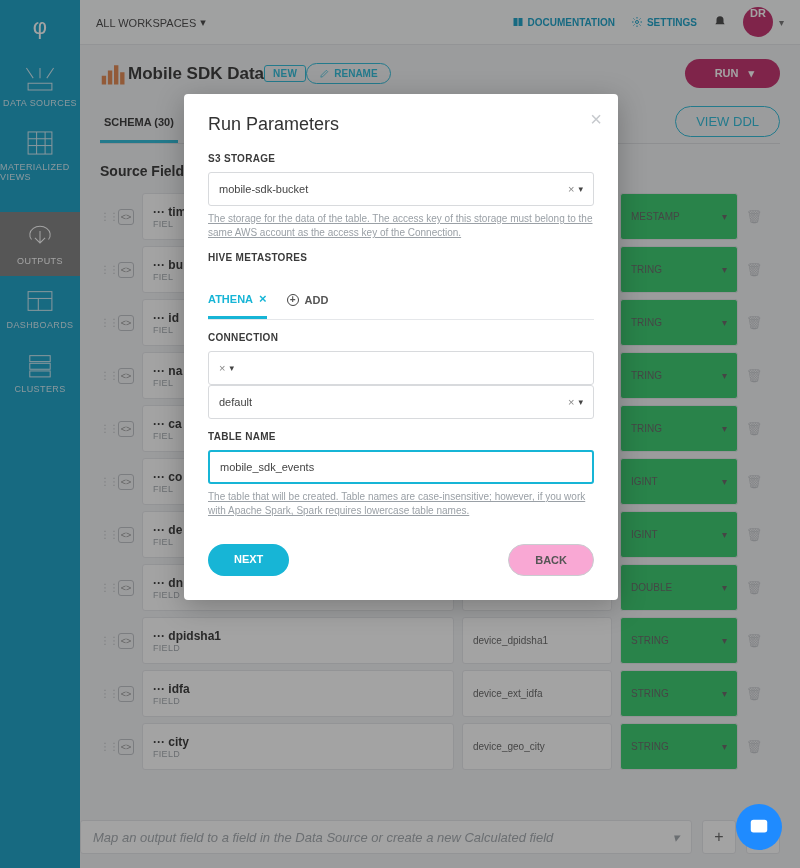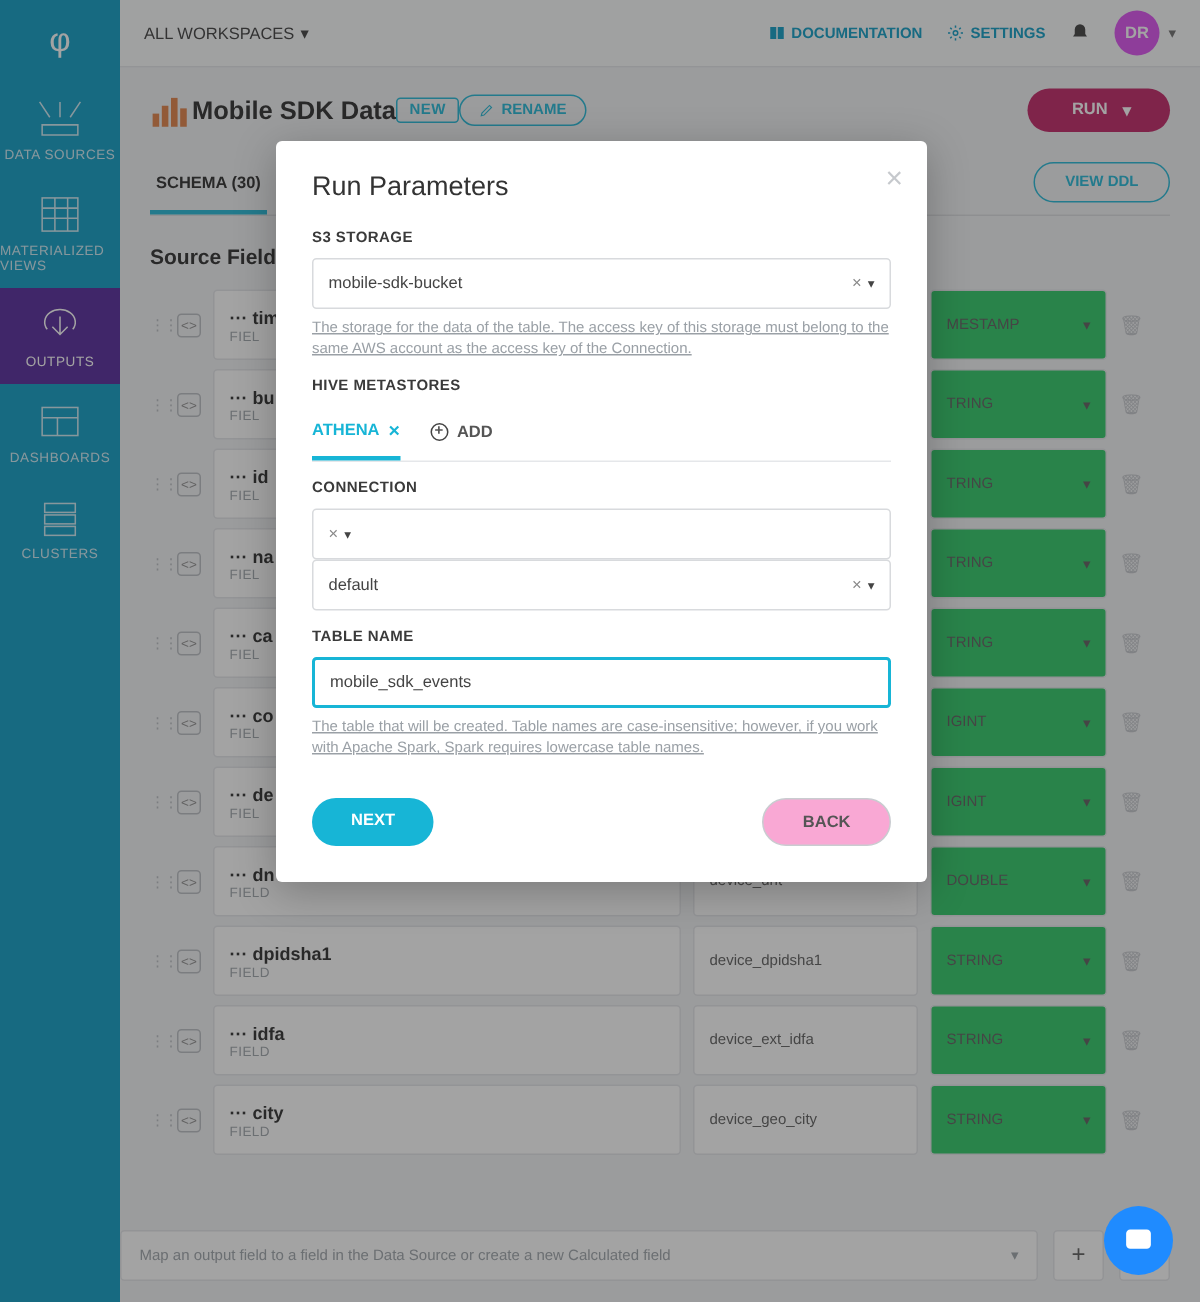--- a/index.html
+++ b/index.html
@@ -5,80 +5,80 @@
   * { box-sizing: border-box; margin: 0; padding: 0; font-family: -apple-system, BlinkMacSystemFont, "Segoe UI", Arial, sans-serif; }
   body { width: 800px; height: 868px; overflow: hidden; background: #f1f2f4; position: relative; font-size: 12px; color: #333; }
 
   
   .overlay { position: absolute; inset: 0; background: rgba(50,50,50,0.45); z-index: 50; }
 
   
   .rail { position: absolute; left:0; top:0; bottom:0; width:80px; background:#0097c2; display:flex; flex-direction:column; align-items:center; padding-top:6px; z-index:5; }
   .rail .logo { color:#fff; font-size:22px; margin:8px 0 14px 0; font-weight:400; }
   .rail .item { width:80px; padding:10px 0; display:flex; flex-direction:column; align-items:center; color:#cdeaf3; font-size:9px; letter-spacing:.4px; cursor:pointer; }
-  .rail .item.active { background:#4c1d95; color:#fff; }
+  .rail .item.active { background:#737373; color:#fff;margin-top:20px; }
   .rail .item svg { width:34px; height:30px; stroke:#cdeaf3; fill:none; stroke-width:1.2; }
   .rail .item.active svg { stroke:#fff; }
   .rail .lab { margin-top:4px; }
 
   
   .topbar { position:absolute; left:80px; right:0; top:0; height:45px; background:#fafbfc; border-bottom:1px solid #e2e4e8; display:flex; align-items:center; padding:0 16px; z-index:4; }
   .ws-sel { font-size:11px; font-weight:400; color:#333; display:flex; align-items:flex-end; gap:4px; cursor:pointer; }
   .topbar .spacer { flex:1; }
   .top-link { font-size:10px; font-weight:700; color:#0097c2; display:flex; align-items:center; gap:4px; margin-right:16px; cursor:pointer; }
   .top-link svg { width:12px; height:12px; fill:#0097c2; }
   .bell { width:14px; height:14px; color:#333; margin-right:16px; cursor:pointer; }
-  .avatar { width:30px; height:30px; border-radius:50%; background:#d946ef; color:#fff; font-size:11px; font-weight:700; display:flex; align-items:center; justify-content:center; margin-right:6px; }
+  .avatar { width:30px; height:30px; border-radius:50%; background:#be185d; color:#fff; font-size:11px; font-weight:700; display:flex; align-items:flex-start; justify-content:center; margin-right:6px; }
   .caret-dn { font-size:10px; color:#666; }
 
   
   .main { position:absolute; left:80px; right:0; top:45px; bottom:0; padding:14px 20px 0 20px; overflow:hidden; }
   .page-head { display:flex; align-items:center; }
   .pg-icon { width:28px; height:28px; }
   .pg-title { font-size:17px; font-weight:700; color:#222; }
   .badge-new { border:1px solid #17b5d6; color:#17b5d6; border-radius:3px; padding:2px 8px; font-size:10px; font-weight:700; letter-spacing:.3px; }
   .btn-rename { border:1px solid #17b5d6; color:#17b5d6; border-radius:14px; padding:4px 12px; font-size:10px; font-weight:700; display:flex; align-items:center; gap:4px; cursor:pointer; }
   .btn-rename svg{ width:11px; height:11px; stroke:#17b5d6; fill:none; stroke-width:1.6; }
   .page-head .spacer{flex:1;}
   .btn-run { background:#be185d; color:#fff; border-radius:18px; padding:8px 26px 8px 30px; font-size:11px; font-weight:700; cursor:pointer; display:flex; align-items:flex-start; gap:10px; }
   .tabs-row { display:flex; align-items:center; margin-top:18px; border-bottom:1px solid #d9dbde; }
   .tab { padding:10px 4px 12px 4px; font-size:11px; font-weight:700; color:#555; cursor:pointer; }
   .tab.active { color:#222; border-bottom:3px solid #17b5d6; }
   .tabs-row .spacer{flex:1;}
-  .btn-ddl { border:1px solid #17b5d6; color:#17b5d6; border-radius:18px; padding:7px 20px; font-size:10px; font-weight:700; cursor:pointer; margin-bottom:6px; }
+  .btn-ddl { border:1px solid #17b5d6; color:#17b5d6; border-radius:18px; padding:7px 20px; font-size:13px; font-weight:400; cursor:pointer; margin-bottom:6px; }
   .section-row { display:flex; align-items:center; margin:14px 0 10px 0; gap:12px; }
   .section-title { font-size:14px; font-weight:700; color:#222; }
   .pill-btn { border:1px solid #17b5d6; color:#17b5d6; border-radius:18px; padding:6px 16px; font-size:10px; font-weight:600; cursor:pointer; }
 
   .field-row { display:flex; align-items:center; gap:8px; height:47px; margin-bottom:6px; }
   .drag-dots { color:#b7bbc0; font-size:10px; letter-spacing:-1px; width:10px; text-align:center; }
   .code-ic { width:16px; height:16px; border:1px solid #b7bbc0; border-radius:3px; display:flex; align-items:center; justify-content:center; color:#888; font-size:9px; }
   .field-card { flex:0 0 312px; height:100%; background:#fff; border:1px solid #e2e4e8; border-radius:3px; padding:6px 10px; display:flex; flex-direction:column; justify-content:center; }
   .field-name { font-size:12px; font-weight:700; color:#222; }
   .field-sub { font-size:9px; color:#9aa0a6; letter-spacing:.3px; }
   .map-box { flex:0 0 150px; height:100%; background:#fff; border:1px solid #e2e4e8; border-radius:3px; display:flex; align-items:center; padding:0 10px; font-size:10px; color:#555; }
   .type-box { flex:0 0 118px; height:100%; background:#22c55e; border:1px solid #e2e4e8; border-radius:3px; display:flex; align-items:center; justify-content:space-between; padding:0 10px; font-size:10px; color:#555; cursor:pointer; }
   .trash { color:#c0c3c8; cursor:pointer; font-size:13px; width:14px; text-align:center; }
 
   .bottom-bar { position:absolute; left:0; right:0; bottom:14px; display:flex; gap:10px; padding:0 20px 0 0; align-items:stretch; }
-  .bottom-bar .sel { flex:1; height:34px; background:#fff; border:1px solid #e2e4e8; border-radius:3px; display:flex; align-items:center; justify-content:space-between; padding:0 12px; color:#9aa0a6; font-size:10px; cursor:pointer;}
+  .bottom-bar .sel { flex:1; height:34px; background:#fff; border:1px solid #e2e4e8; border-radius:3px; display:flex; align-items:center; justify-content:space-between; padding:0 12px; color:#9aa0a6; font-size:13px; font-style:italic; cursor:pointer;}
   .sq-btn { width:34px; height:34px; background:#fff; border:1px solid #e2e4e8; border-radius:3px; display:flex; align-items:center; justify-content:center; color:#555; cursor:pointer; font-size:16px;}
 
   
   .modal { position:absolute; left:184px; top:94px; width:434px; background:#fff; border-radius:4px; box-shadow:0 6px 28px rgba(0,0,0,.25); z-index:100; padding:20px 24px 24px 24px; }
   .modal h2 { font-size:18px; font-weight:400; color:#333; margin-bottom:18px; }
   .modal .close { position:absolute; top:14px; right:16px; color:#c6c9cd; font-size:20px; cursor:pointer; font-weight:300; }
   .m-label { font-size:10px; font-weight:700; color:#3a3a3a; letter-spacing:.3px; margin:12px 0 8px 0; }
   .m-input-wrap { border:1px solid #d8dadd; border-radius:3px; height:34px; display:flex; align-items:center; padding:0 10px; font-size:11px; color:#444; }
   .m-input-wrap.focus { border:2px solid #17b5d6; }
   .m-input-wrap .grow { flex:1; }
   .m-clear { color:#888; font-size:11px; margin-right:4px; cursor:pointer; }
   .m-caret { color:#444; font-size:9px; cursor:pointer; }
   .m-help { font-size:10px; color:#9aa0a6; line-height:1.4; margin-top:6px;text-decoration:underline; }
-  .m-tabs { display:flex; gap:20px; border-bottom:1px solid #e5e7ea; margin-top:8px; }
+  .m-tabs { display:flex; gap:20px; border-bottom:1px solid #e5e7ea; margin-top:20px; }
   .m-tab { padding:8px 0 10px 0; font-size:11px; font-weight:600; color:#555; display:flex; align-items:center; gap:6px; cursor:pointer; }
   .m-tab.active { color:#17b5d6; border-bottom:3px solid #17b5d6; }
   .m-tab .x { color:#17b5d6; font-size:13px; }
   .m-tab .plus-ic { width:12px; height:12px; border:1.4px solid #444; border-radius:50%; display:flex; align-items:center; justify-content:center; font-size:10px; line-height:1; }
   .m-actions { display:flex; justify-content:space-between; margin-top:26px; }
   .btn-primary { background:#17b5d6; color:#fff; border-radius:18px; padding:9px 26px; font-size:11px; font-weight:600; cursor:pointer; }
   .btn-outline { border:1px solid #c9ccd0; color:#555; border-radius:18px; padding:9px 26px; font-size:11px; font-weight:600; cursor:pointer; background:#f9a8d4; }
 
   
   .intercom { position:absolute; right:18px; bottom:18px; width:46px; height:46px; border-radius:50%; background:#1f8bff; display:flex; align-items:center; justify-content:center; z-index:110; cursor:pointer; }

